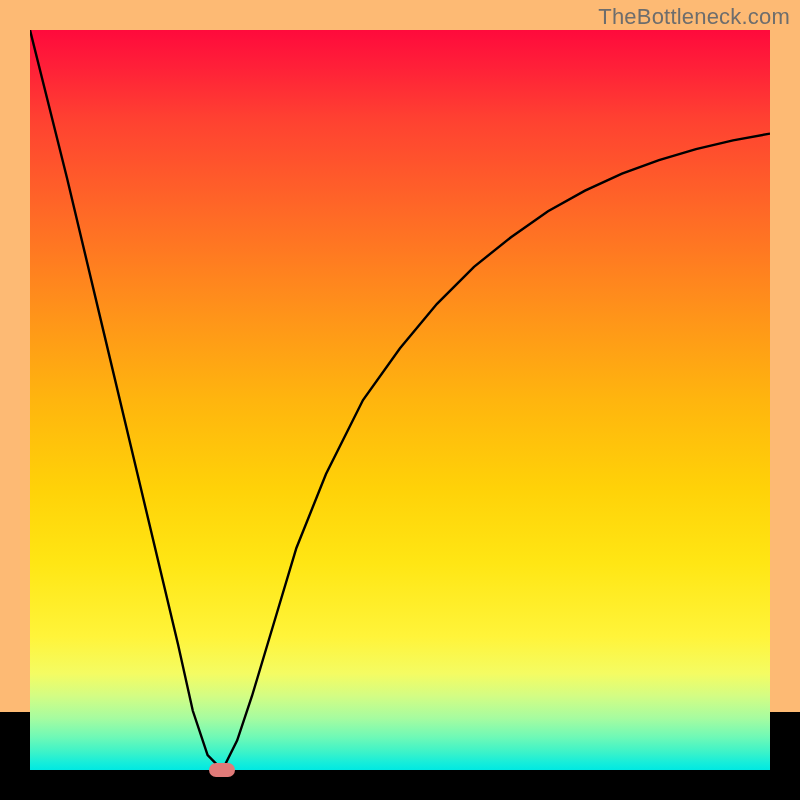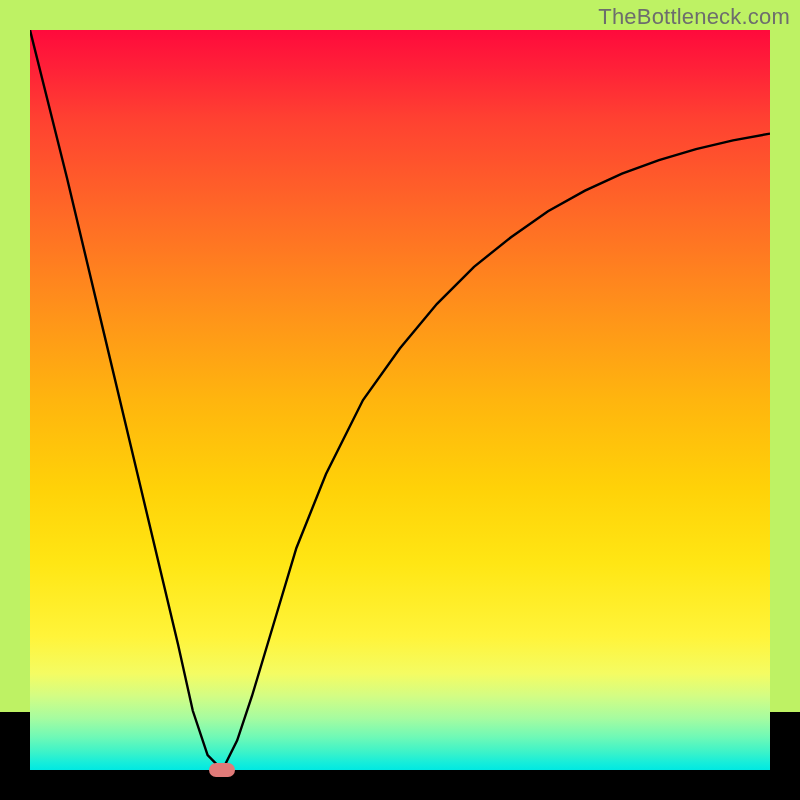--- a/index.html
+++ b/index.html
@@ -8,21 +8,21 @@
     width: 800px;
     height: 800px;
     overflow: hidden;
     background: #000;
     font-family: Arial, Helvetica, sans-serif;
   }
   .frame {
     position: relative;
     width: 800px;
     height: 712px;
-    background: #bef264;
+    background: #fdba74;
   }
   .plot {
     position: absolute;
     left: 30px;
     top: 30px;
     width: 740px;
     height: 740px;
     background: linear-gradient(
       to bottom,
       #ff0a3c 0%,

